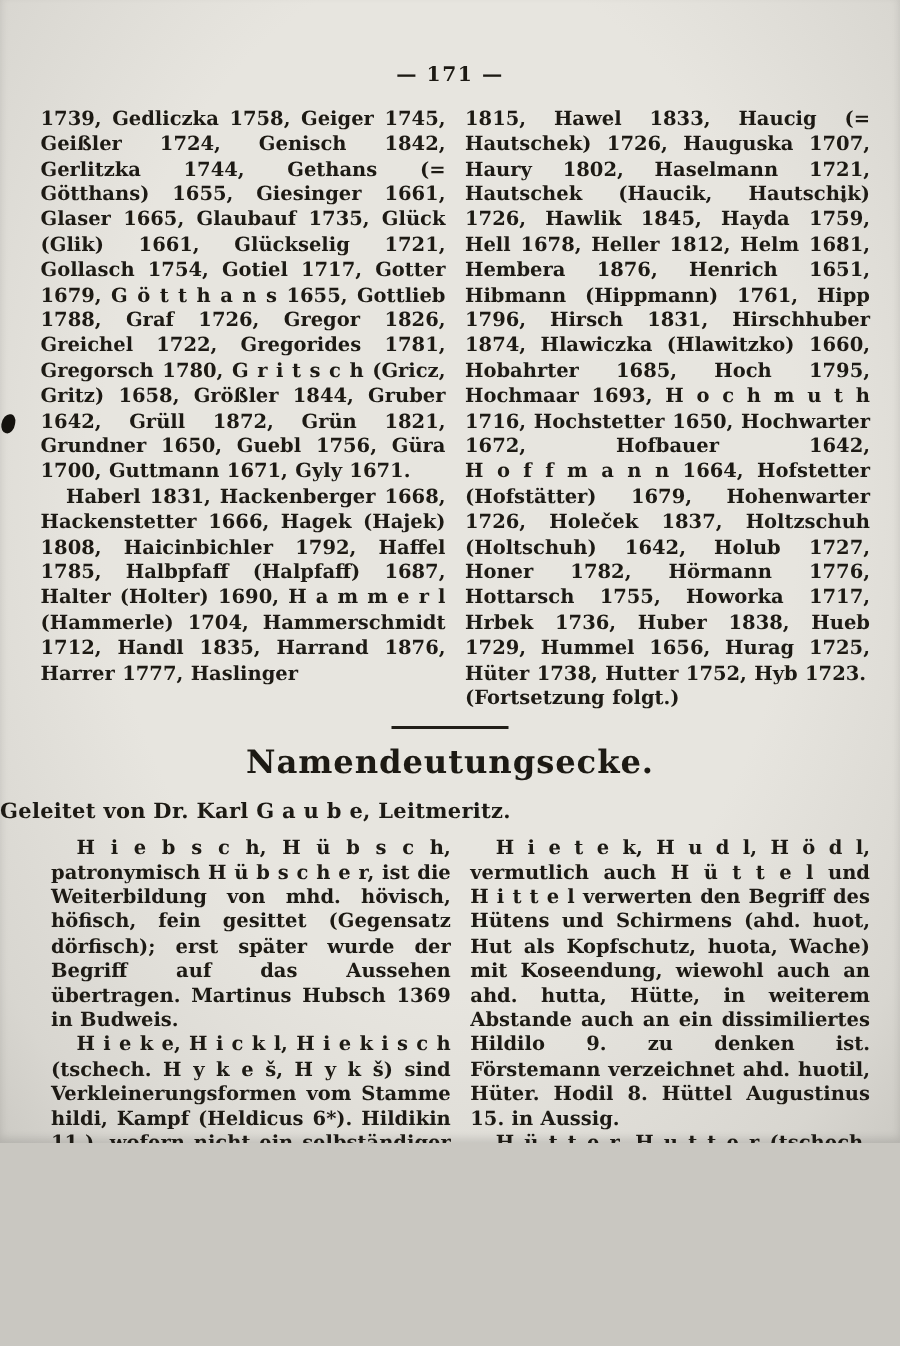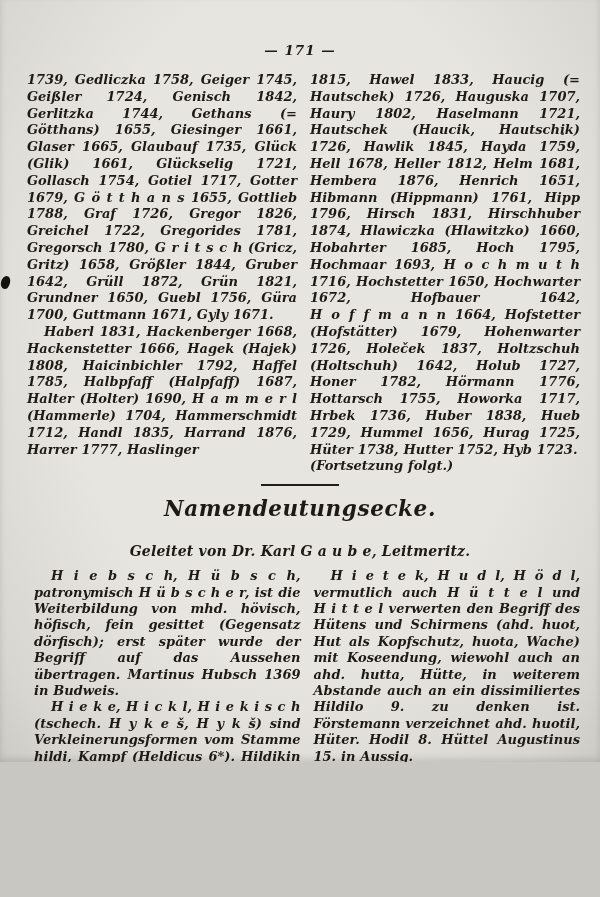--- a/index.html
+++ b/index.html
@@ -6,21 +6,20 @@
   body{
     width:600px;height:897px;overflow:hidden;
     font-family:"DejaVu Serif","Liberation Serif",serif;
     background:#c9c7c1;
   }
   .page{
     position:relative;width:600px;height:762px;overflow:hidden;
     background:radial-gradient(ellipse at 50% 42%, #e7e5df 55%, #d8d6d0 88%, #cccac4 100%);
     color:#1d1a14;
     box-shadow:inset 0 -3px 6px rgba(0,0,0,.12);
-    font-style:italic;
   }
   .page-header{
     padding-top:42px;text-align:center;
     font-size:13.5px;font-weight:bold;letter-spacing:1px;
   }
   .cols{display:flex;padding:0 20px 0 34px;gap:13px;}
   .col{flex:1 1 0;min-width:0;}
   .list-section{margin-top:14px;padding-left:27px;}
   .list-section p, .article p{
     margin:0;text-align:justify;
@@ -35,21 +34,21 @@
   }
   .divider{
     width:78px;height:0;border-top:2px solid #211e18;
     margin:9px auto 0 auto;
   }
   .title{
     margin:10px 0 0 0;text-align:center;
     font-size:21.5px;font-weight:bold;letter-spacing:.6px;
   }
   .subtitle{
-    margin:22px 0 0 0;text-align:center;
+    margin:12px 0 0 0;text-align:left;
     font-size:14px;font-weight:bold;letter-spacing:.2px;
   }
   .article{margin-top:9px;}
   .ink-blot{
     position:absolute;left:1px;top:276px;width:9px;height:13px;
     background:#14120e;border-radius:60% 40% 55% 45%;
     transform:rotate(8deg);
   }
   .speck{position:absolute;background:#3a3630;border-radius:50%;}
   .speck.s1{left:561px;top:132px;width:3px;height:3px;}

